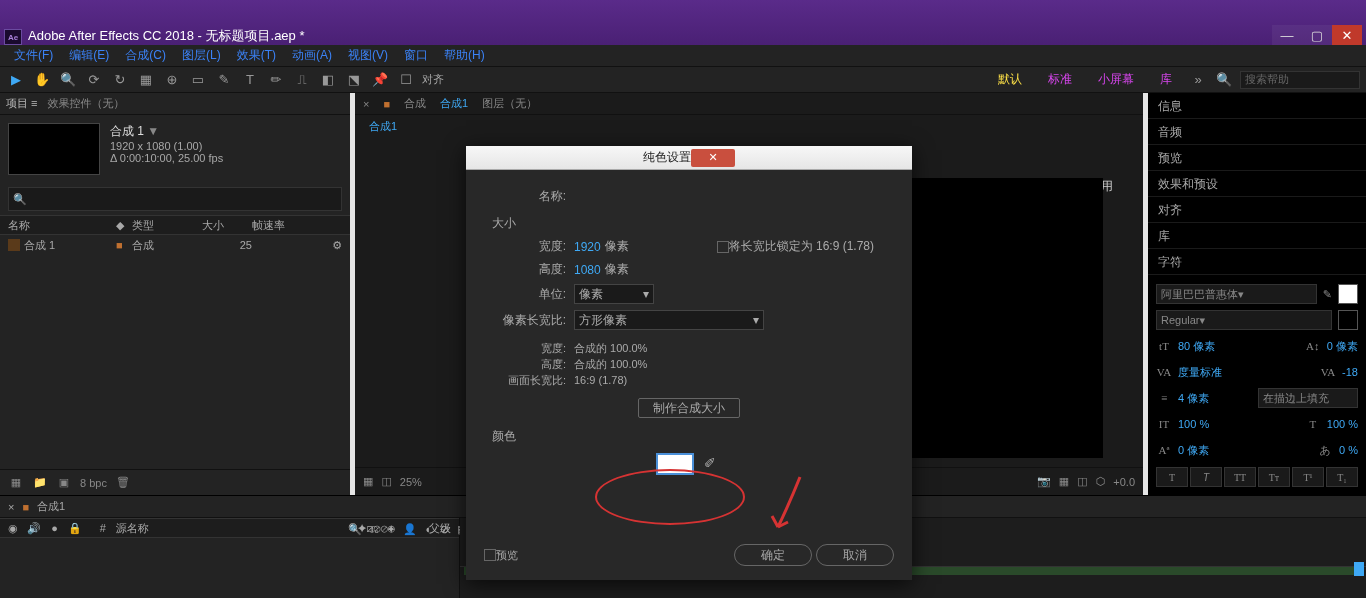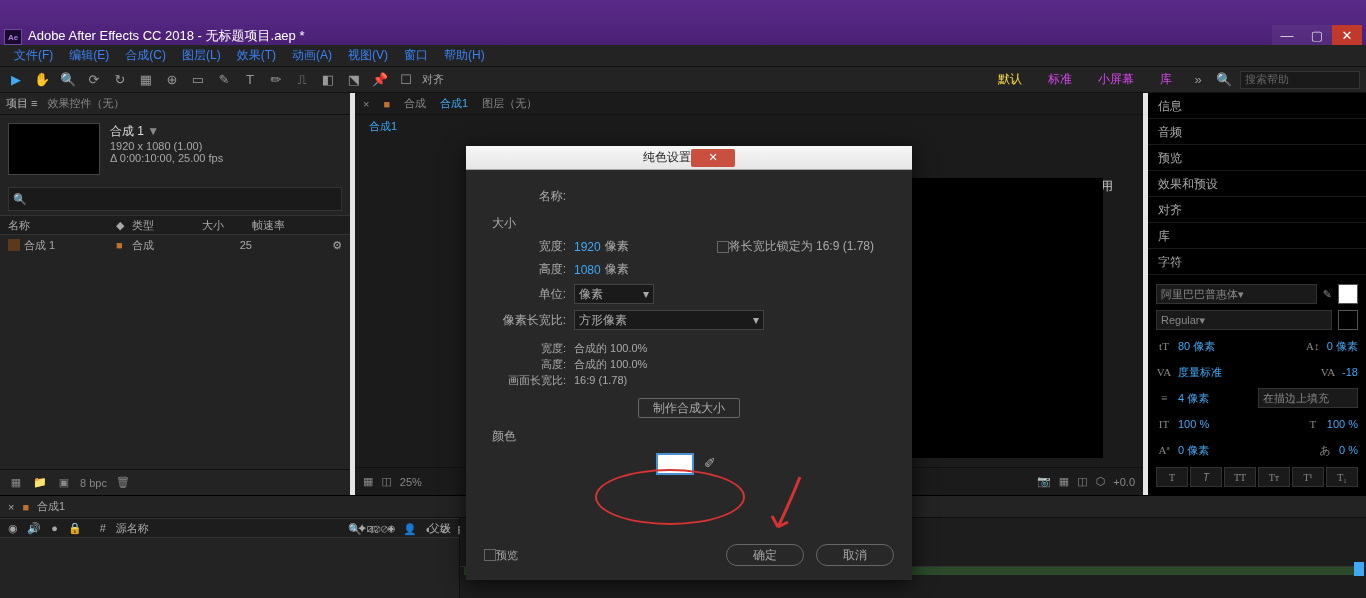--- a/index.html
+++ b/index.html
@@ -99,21 +99,21 @@
 .dlg-select { width: 80px; height: 20px; background: #1a1a1a; border: 1px solid #444; padding: 0 4px; display: flex; align-items: center; justify-content: space-between; }
 .dlg-select.wide { width: 190px; }
 .dlg-check { display: flex; align-items: center; gap: 0; }
 .dlg-checkbox { width: 12px; height: 12px; border: 1px solid #666; }
 .dlg-btn-make { padding: 2px 14px; border: 1px solid #666; border-radius: 2px; display: inline-flex; align-items: center; height: 20px; }
 .dlg-color-swatch { width: 38px; height: 22px; background: #fff; border: 2px solid #4a90d9; }
 .dlg-eyedrop { width: 18px; height: 18px; color: #aaa; font-size: 14px; margin-left: 10px; }
 .dlg-ellipse { position: absolute; left: 595px; top: 469px; width: 150px; height: 56px; border: 2px solid #d63333; border-radius: 50%; z-index: 101; pointer-events: none; }
 .dlg-arrow { position: absolute; left: 770px; top: 472px; z-index: 101; pointer-events: none; }
 .dlg-footer { position: absolute; bottom: 14px; left: 18px; right: 18px; display: flex; justify-content: space-between; align-items: center; }
-.dlg-footer .btns { display: flex; gap: 12px; }
+.dlg-footer .btns { display: flex; gap: 4px; }
 .dlg-footer .btn { width: 78px; height: 22px; border: 1px solid #666; border-radius: 11px; display: flex; align-items: center; justify-content: center; font-size: 12px; }
 </style>
 </head>
 <body>
 
 <div class="titlebar">
   <span class="ae-icon">Ae</span>
   <span class="title-text">Adobe After Effects CC 2018 - 无标题项目.aep *</span>
   <div class="win-controls">
     <div class="wc">—</div>

